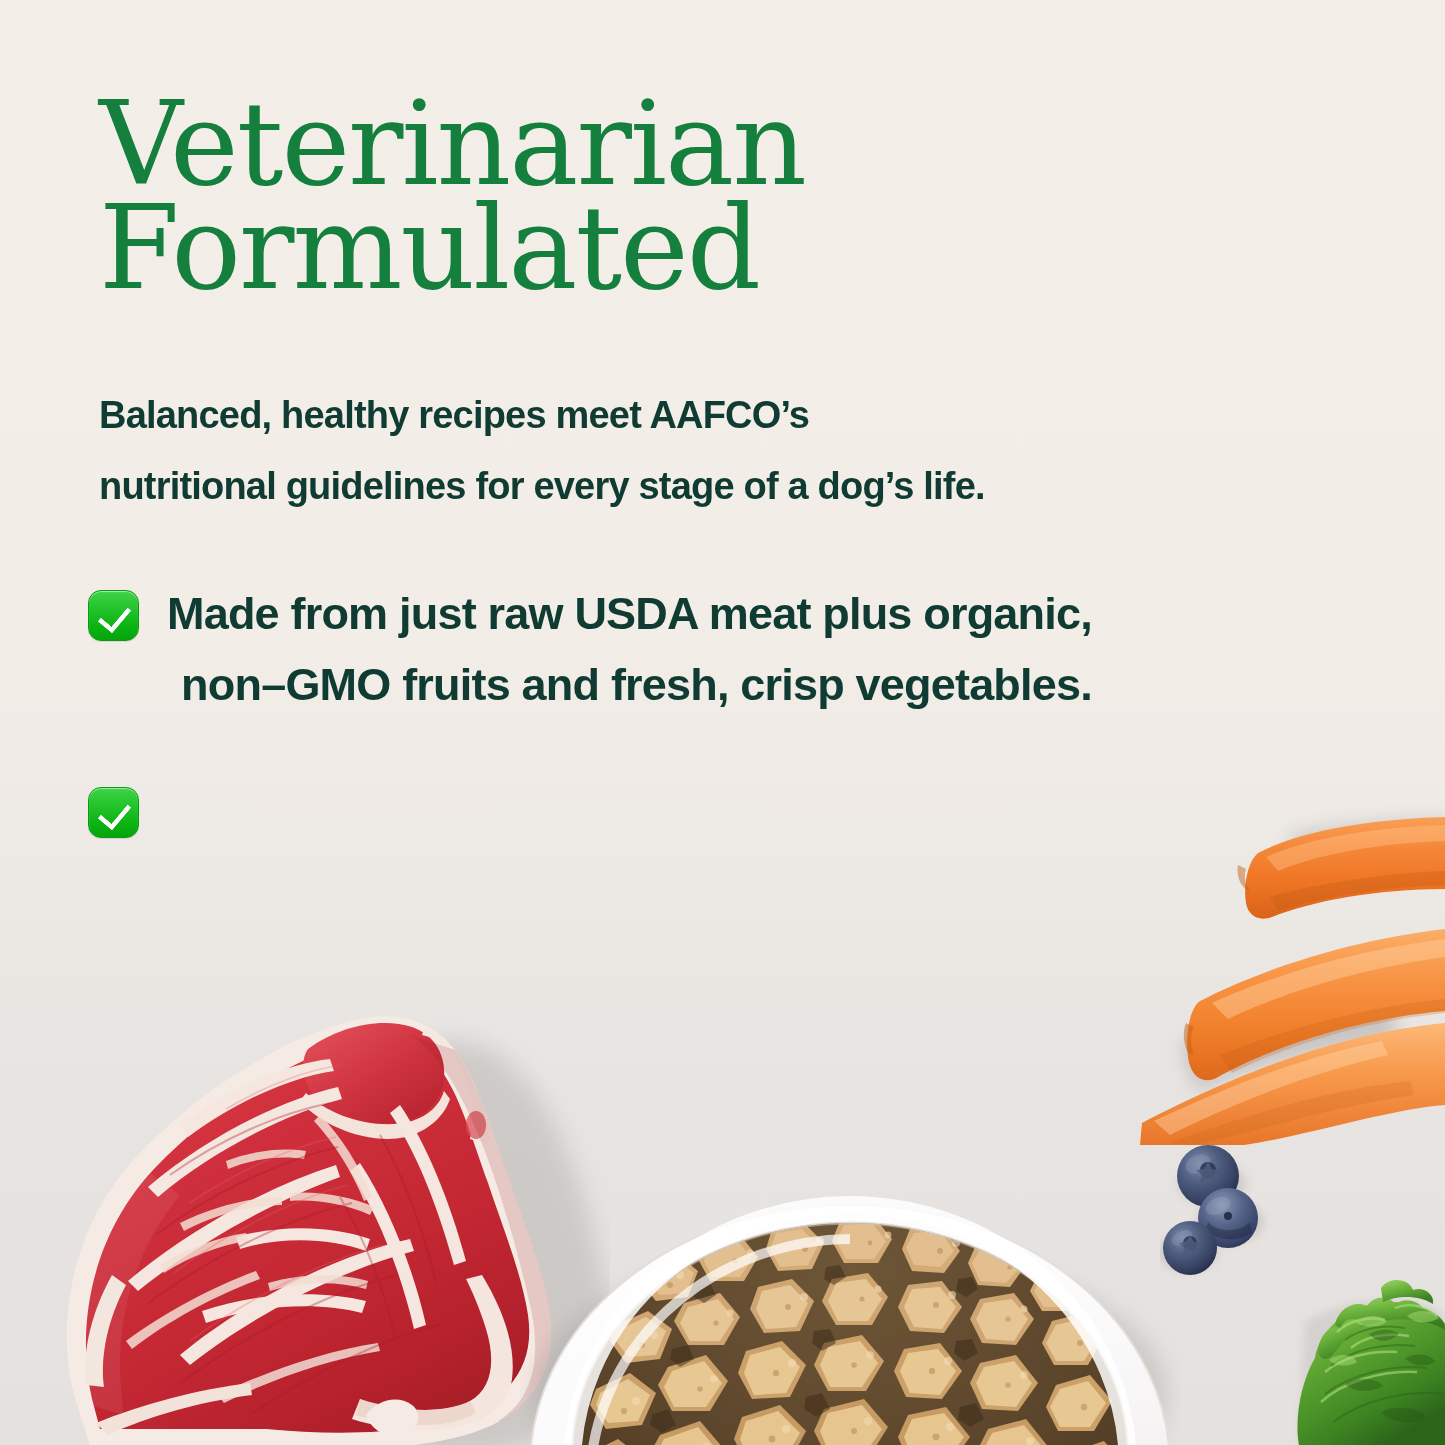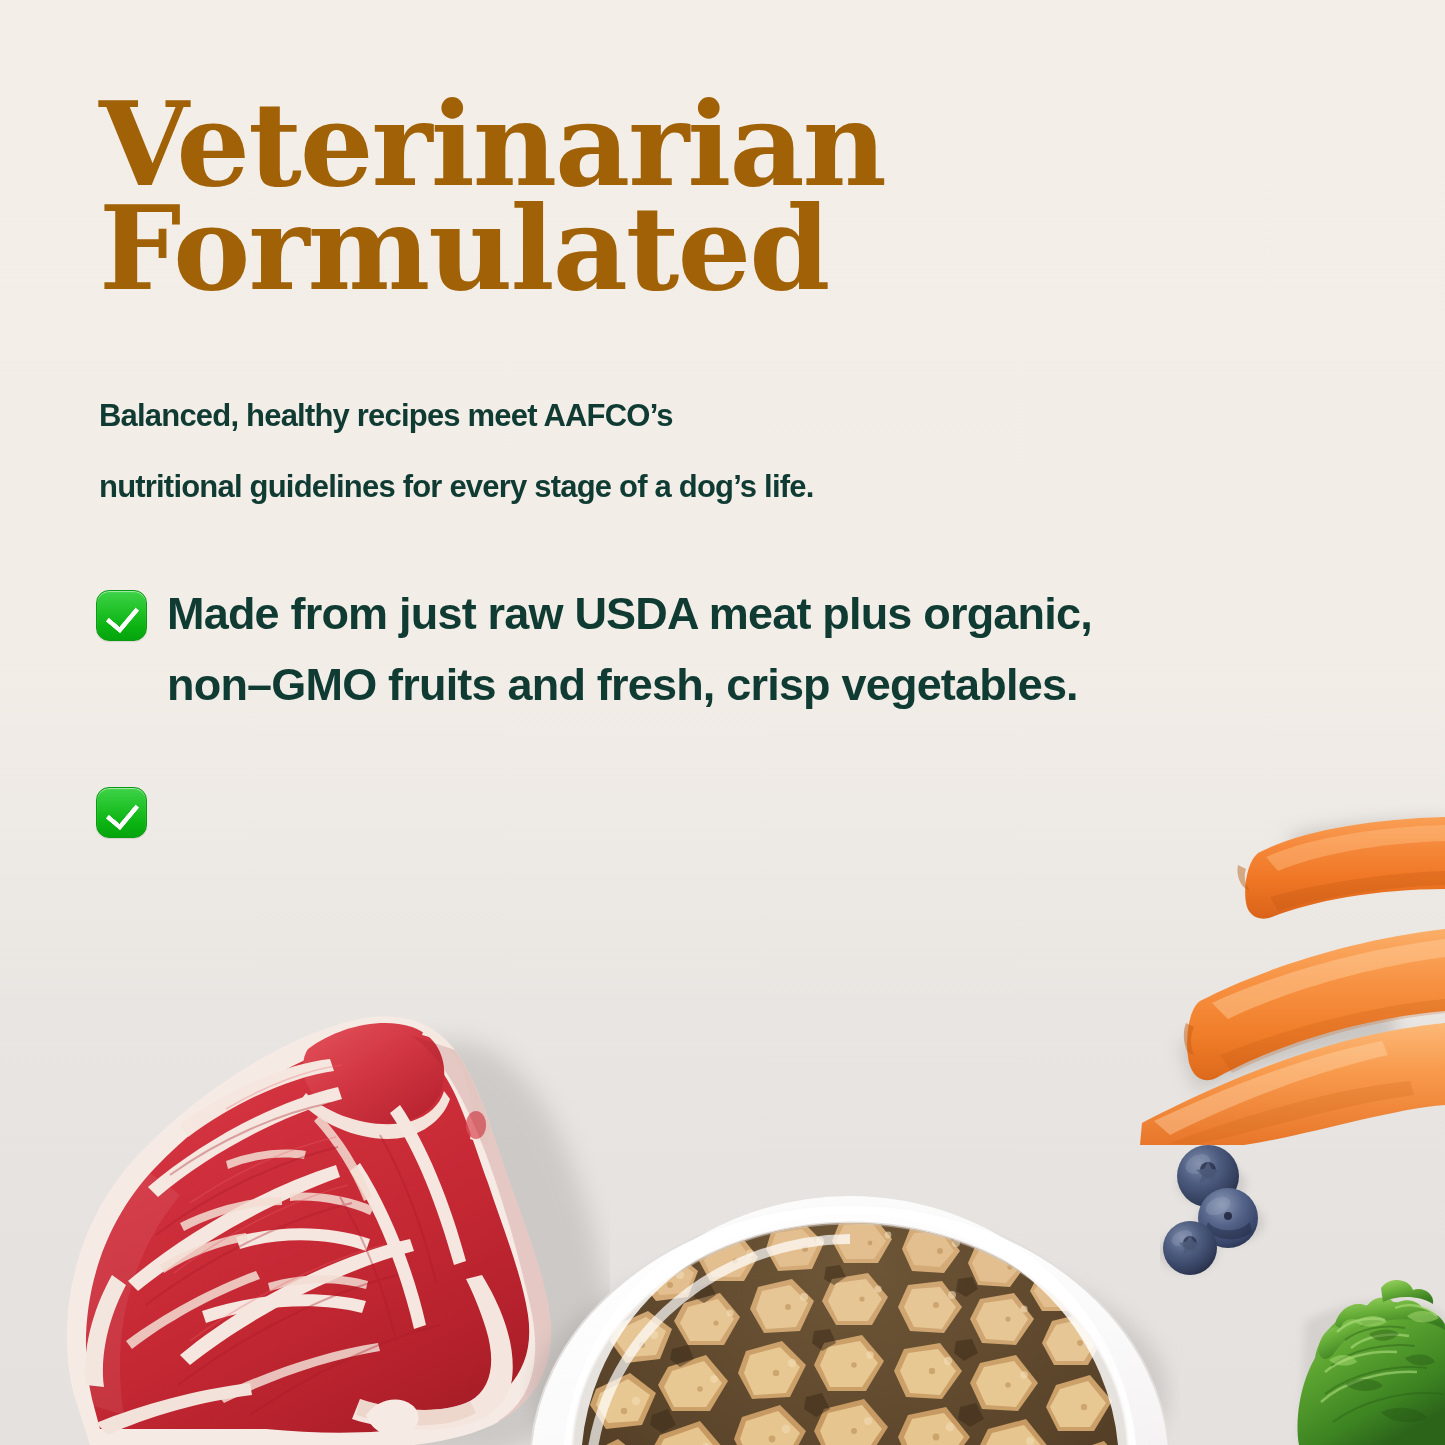--- a/index.html
+++ b/index.html
@@ -28,47 +28,48 @@
   #content {
     position:absolute; inset:0;
     z-index:40;
   }
 
   #headline {
     position:absolute;
     left:99px; top:92px;
     width:1000px;
     font-family:"DejaVu Serif", serif;
-    font-weight:700;
+    font-weight:400;
     font-size:116px;
     line-height:104px;
     letter-spacing:-2.0px;
-    color:#a16207;
+    color:#15803d;
     white-space:pre-line;
   }
 
   #subhead {
     position:absolute;
     left:99px; top:380px;
     width:1290px;
-    font-size:31px;
+    font-size:38px;
     line-height:71px;
     font-weight:600;
     letter-spacing:-0.8px;
     color:#0f3b33;
     white-space:pre-line;
   }
 
   .bullet {
     position:absolute;
-    left:96px;
+    left:88px;
     width:1300px;
     display:flex;
     align-items:flex-start;
-    gap:20px;
+    gap:28px;
+    text-align:right;
   }
   #bullet-0 { top:578px; }
   #bullet-1 { top:775px; }
 
   .check-badge {
     flex:0 0 auto;
     width:51px; height:51px;
     margin-top:12px;
     border-radius:13px;
     background:linear-gradient(to bottom, #3fd249 0%, #22c32a 38%, #0bb312 72%, #06a40d 100%);

